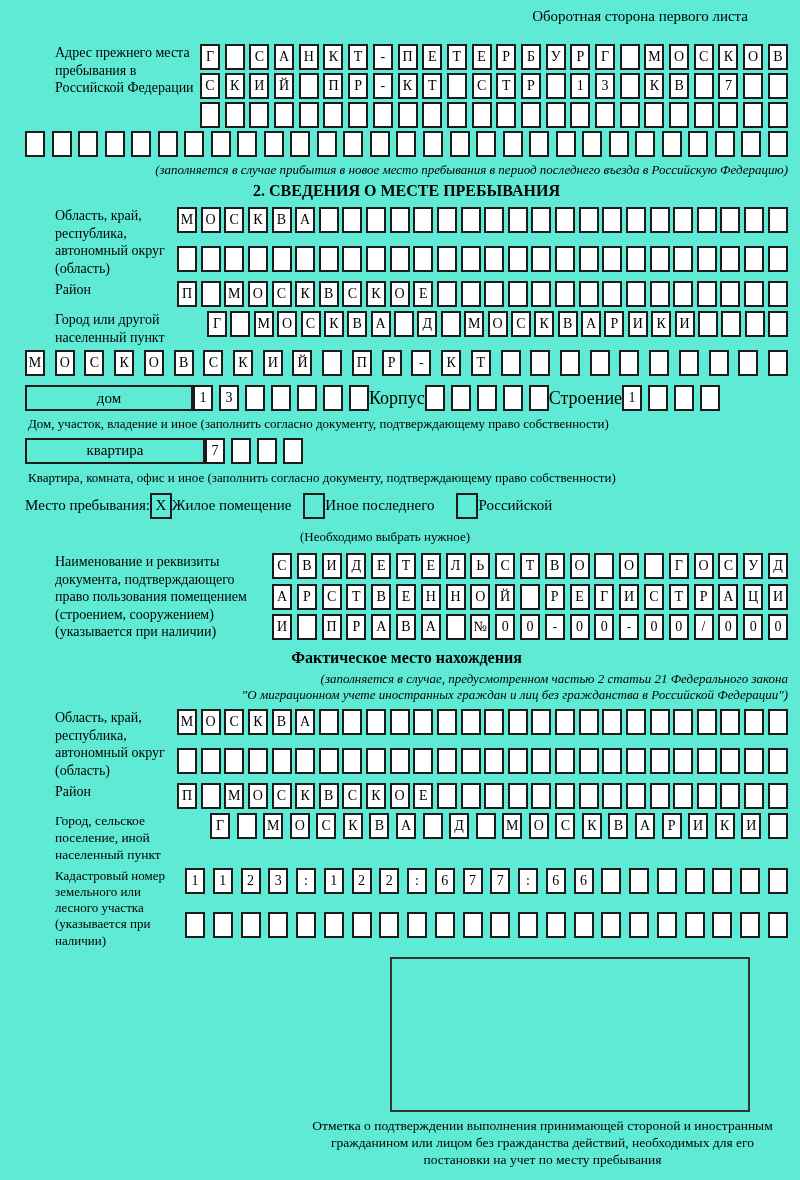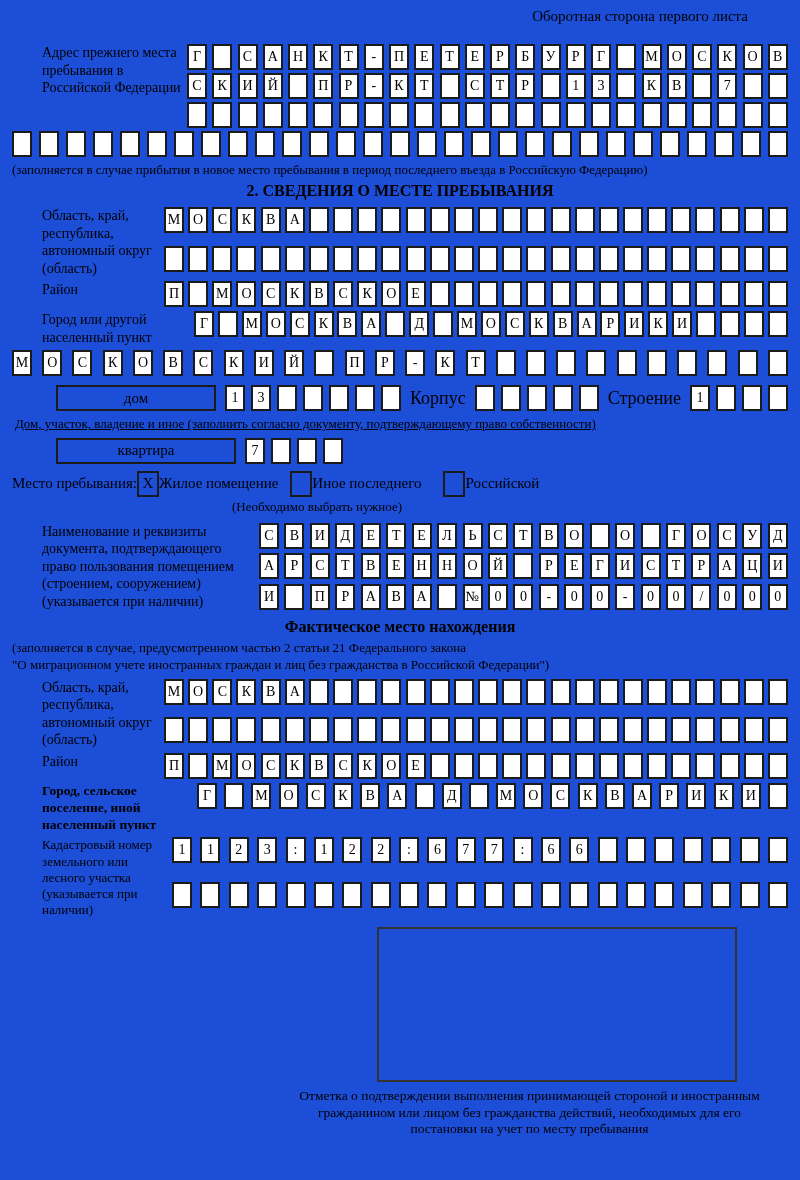--- a/index.html
+++ b/index.html
@@ -1,53 +1,53 @@
 <!DOCTYPE html>
 <html><head>
 <meta charset="utf-8">
 <style>
   html,body{margin:0;padding:0;background:#fff;}
   .page{
     width:800px;height:1180px;box-sizing:border-box;
-    padding:8px 12px 0 12px;
+    padding:8px 12px 0 25px;
     font-family:"Liberation Serif","DejaVu Serif",serif;
-    color:#000;overflow:hidden;background:#1d4ed8;
+    color:#000;overflow:hidden;background:#5eead4;
   }
   .note-right{font-size:15px;text-align:right;padding-right:40px;height:18px;}
   .frow{display:flex;margin-top:4px;}
   .flabel{font-size:14px;line-height:1.25;box-sizing:border-box;padding-left:30px;flex:0 0 auto;}
   .rows{flex:1;display:flex;flex-direction:column;gap:3px;min-width:0;}
   .cells{display:flex;justify-content:space-between;flex:1;min-width:0;}
   .cells .cell{flex:0 0 auto;}
   .cell{
     width:20px;height:26px;box-sizing:border-box;border:2px solid #1b1b1b;
     display:flex;align-items:center;justify-content:center;
     font-size:14px;background:#fff;
   }
   .caption{font-size:13px;line-height:1.25;}
-  .caption.center{text-align:left;}
+  .caption.center{text-align:right;font-style:italic;}
   .h2{font-size:16px;font-weight:bold;text-align:center;margin-top:4px;height:20px;}
-  .inline-row{display:flex;align-items:flex-end;column-gap:9px;margin-top:5px;margin-left:44px;}
+  .inline-row{display:flex;align-items:flex-end;margin-top:5px;}
   .inline-row .group{display:flex;column-gap:6px;}
   .widebox{border:2px solid #1b1b1b;height:26px;box-sizing:border-box;
     display:flex;align-items:center;justify-content:center;font-size:15px;}
   .wb-dom{width:168px;}
   .wb-kv{width:180px;}
   .mini-label{font-size:18px;line-height:26px;}
   .chk-row{display:flex;align-items:center;margin-top:7px;font-size:15px;}
   .cbox{width:22px;height:26px;box-sizing:border-box;border:2px solid #1b1b1b;
     display:inline-flex;align-items:center;justify-content:center;font-size:15px;}
-  .chk-note{margin-top:2px;margin-left:165px;width:280px;text-align:center;}
+  .chk-note{margin-top:10px;margin-left:165px;width:280px;text-align:right;}
   .subtitles{margin-top:2px;}
   .stamp-wrap{margin-top:8px;}
   .stamp-box{margin-left:365px;width:360px;height:155px;border:2px solid #333;box-sizing:border-box;}
   .stamp-caption{margin-top:6px;margin-left:285px;width:465px;text-align:center;font-size:13.5px;line-height:1.25;}
   .mt6{margin-top:6px;} .mt8{margin-top:8px;} .mt9{margin-top:9px;}
   .lbl-cad{font-size:13px;}
-  .lbl-gorod2{font-size:13.5px;font-weight:bold;}
+  .lbl-gorod2{font-size:13.5px;}
 </style>
 </head>
 <body>
 
 <div class="page">
 
   <div class="note-right">Оборотная сторона первого листа</div>
 
   <div class="frow" style="margin-top:18px;">
     <div class="flabel" style="width:175px;">Адрес прежнего места пребывания в Российской Федерации</div>
@@ -343,31 +343,32 @@
         <div class="cell"></div>
       </div>
     <div class="mini-label">Строение</div>
     <div class="group">
         <div class="cell">1</div>
         <div class="cell"></div>
         <div class="cell"></div>
         <div class="cell"></div>
       </div>
   </div>
-  <div class="caption" style="margin-top:5px;margin-left:3px;text-decoration:underline;">Дом, участок, владение и иное (заполнить согласно документу, подтверждающему право собственности)</div>
+  <div class="caption" style="margin-top:5px;margin-left:3px;">Дом, участок, владение и иное (заполнить согласно документу, подтверждающему право собственности)</div>
 
   <div class="inline-row">
     <div class="widebox wb-kv">квартира</div>
     <div class="group">
         <div class="cell">7</div>
         <div class="cell"></div>
         <div class="cell"></div>
         <div class="cell"></div>
       </div>
   </div>
+  <div class="caption" style="margin-top:6px;margin-left:3px;">Квартира, комната, офис и иное (заполнить согласно документу, подтверждающему право собственности)</div>
 
   <div class="chk-row">
     <span>Место пребывания:</span>
     <span class="cbox">X</span>
     <span>Жилое помещение</span>
     <span class="cbox" style="margin-left:12px;"></span>
     <span>Иное последнего</span>
     <span class="cbox" style="margin-left:22px;"></span>
     <span>Российской</span>
   </div>

